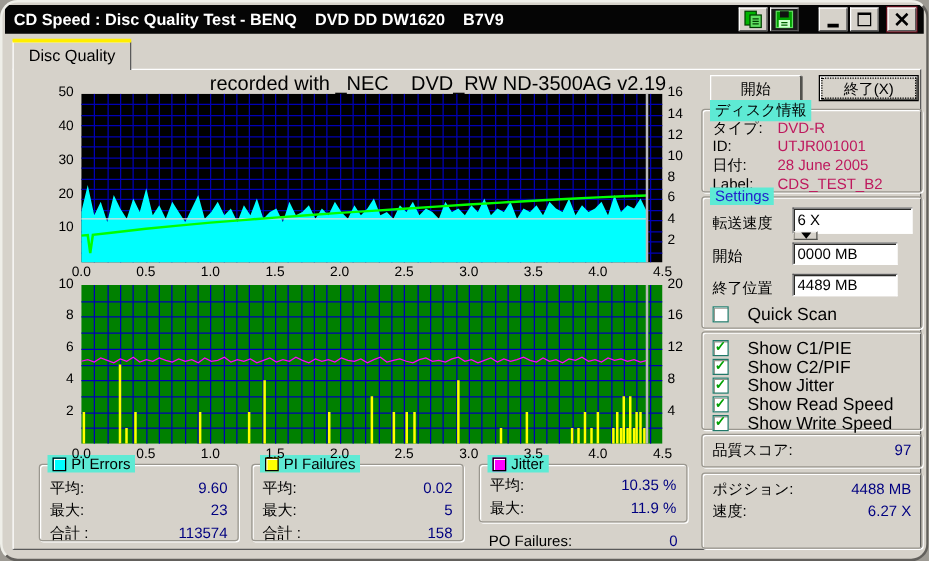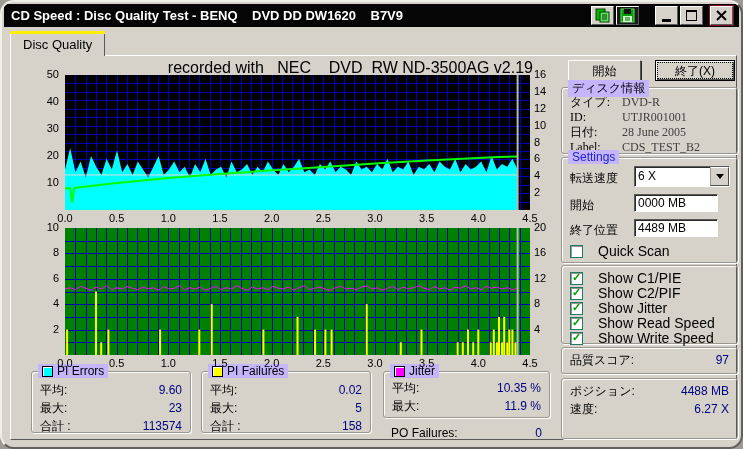--- a/index.html
+++ b/index.html
@@ -25,21 +25,21 @@
     font-size:13px;line-height:22px;cursor:pointer;z-index:3;}
   .tab .accent{position:absolute;left:-1px;right:-1px;top:-3px;height:3px;}
   .page{position:absolute;left:8px;top:53px;width:727px;height:385px;background:#d6d2ca;
     border-top:1px solid #fff;border-left:1px solid #fff;border-right:1px solid #5a5a5a;border-bottom:1px solid #5a5a5a;
     box-sizing:border-box;}
   .annotation{position:absolute;left:0;top:3px;width:522px;text-align:right;font-size:16px;white-space:pre;color:#000;}
   .chart{position:absolute;}
   .tick{position:absolute;font-size:11px;color:#000;}
   .groupbox{position:absolute;border:1px solid #9a978f;border-radius:3px;
     box-shadow:1px 1px 0 #fff, inset 1px 1px 0 #fff;box-sizing:border-box;}
-  .groupbox .gb-title{position:absolute;top:-8px;left:6px;background:#c4b5fd;padding:0 4px;font-size:12px;
+  .groupbox .gb-title{position:absolute;top:-8px;left:6px;background:#5eead4;padding:0 4px;font-size:12px;
     display:flex;align-items:center;gap:4px;}
   .legend-sq{display:inline-block;width:9px;height:9px;border:1px solid #000;box-shadow:inset 1px 1px 0 #fff;}
   .srow{display:flex;justify-content:space-between;font-size:12px;line-height:18px;padding:0 8px;}
   .srow .lab{color:#000;}
   .srow .val{color:#000080;}
   .btn{position:absolute;height:21px;background:#d6d2ca;font-size:12px;color:#000;cursor:pointer;padding:1px;
     border-top:1px solid #fff;border-left:1px solid #fff;border-right:1px solid #50504c;border-bottom:1px solid #50504c;
     box-shadow:1px 1px 0 #2a2a28;}
   .btn .inner{display:block;width:100%;height:100%;line-height:16px;border:1px dotted transparent;box-sizing:border-box;}
   .btn.default{border:1px solid #000;box-shadow:inset 1px 1px 0 #fff, inset -1px -1px 0 #50504c;}
@@ -52,23 +52,23 @@
   .combo .cval{flex:1;font-size:12px;padding:2px 3px;color:#000;}
   .combo .cbtn{width:17px;background:#d6d2ca;border-left:1px solid #9a978f;
     border-top:1px solid #fff;border-right:1px solid #50504c;border-bottom:1px solid #50504c;
     display:flex;align-items:center;justify-content:center;}
   .arrow-down{width:0;height:0;border-left:4px solid transparent;border-right:4px solid transparent;border-top:5px solid #000;}
   .checkrow{position:absolute;display:flex;align-items:center;gap:15px;font-size:14px;color:#000;cursor:pointer;}
   .checkbox{width:13px;height:13px;background:#fff;border:1px solid #207868;box-shadow:inset 1px 1px 0 #9a978f;
     box-sizing:border-box;display:flex;align-items:center;justify-content:center;font-size:11px;font-weight:bold;color:#00a000;}
   .checkbox.checked::before{content:"\2713";margin-top:-1px;}
   .glabel{position:absolute;font-size:12px;color:#000;}
-  .rowpair{display:flex;font-size:12px;line-height:15px;padding-left:8px;font-family:Liberation Serif, serif;}
+  .rowpair{display:flex;font-size:12px;line-height:15px;padding-left:8px;}
   .rowpair .k{width:52px;color:#000;}
-  .rowpair .v{color:#404040;}
+  .rowpair .v{color:#be185d;}
 </style>
 </head>
 <body>
 
 <div class="window">
 
   <div class="titlebar">
     <span class="title">CD Speed : Disc Quality Test - BENQ    DVD DD DW1620    B7V9</span>
     <div class="tb-group">
       <button class="tb-btn">
@@ -368,21 +368,21 @@
             <span class="v">CDS_TEST_B2</span>
           </div>
       </div>
     </div>
 
     <div class="groupbox" style="left:550px;top:101px;width:177px;height:106px;">
       <div class="gb-title" style="color:#2222cc;">
         <span>Settings</span>
       </div>
       <span class="glabel" style="left:8px;top:12px;">転送速度</span>
-      <div class="combo" style="left:72px;top:8px;width:96px;height:21px;">
+      <div class="combo" style="left:72px;top:8px;width:96px;height:21px;flex-direction:column;">
         <span class="cval">6 X</span>
         <span class="cbtn">
             <span class="arrow-down"></span>
           </span>
       </div>
       <span class="glabel" style="left:8px;top:39px;">開始</span>
       <input class="field" style="position: absolute; left: 72px; top: 36px; width: 84px; height: 18px;" value="0000 MB">
       <span class="glabel" style="left:8px;top:64px;">終了位置</span>
       <input class="field" style="position: absolute; left: 72px; top: 61px; width: 84px; height: 18px;" value="4489 MB">
       <div class="checkrow" style="left:8px;top:85px;">

